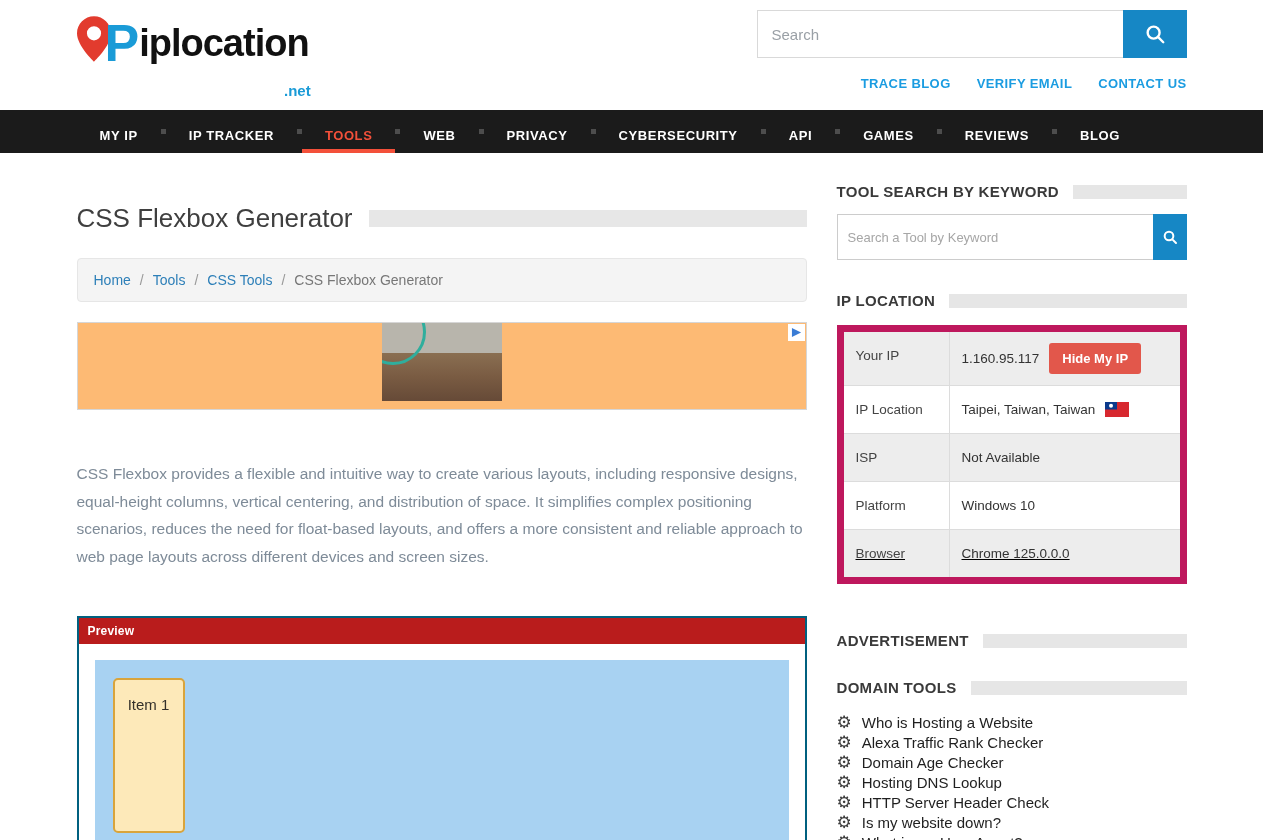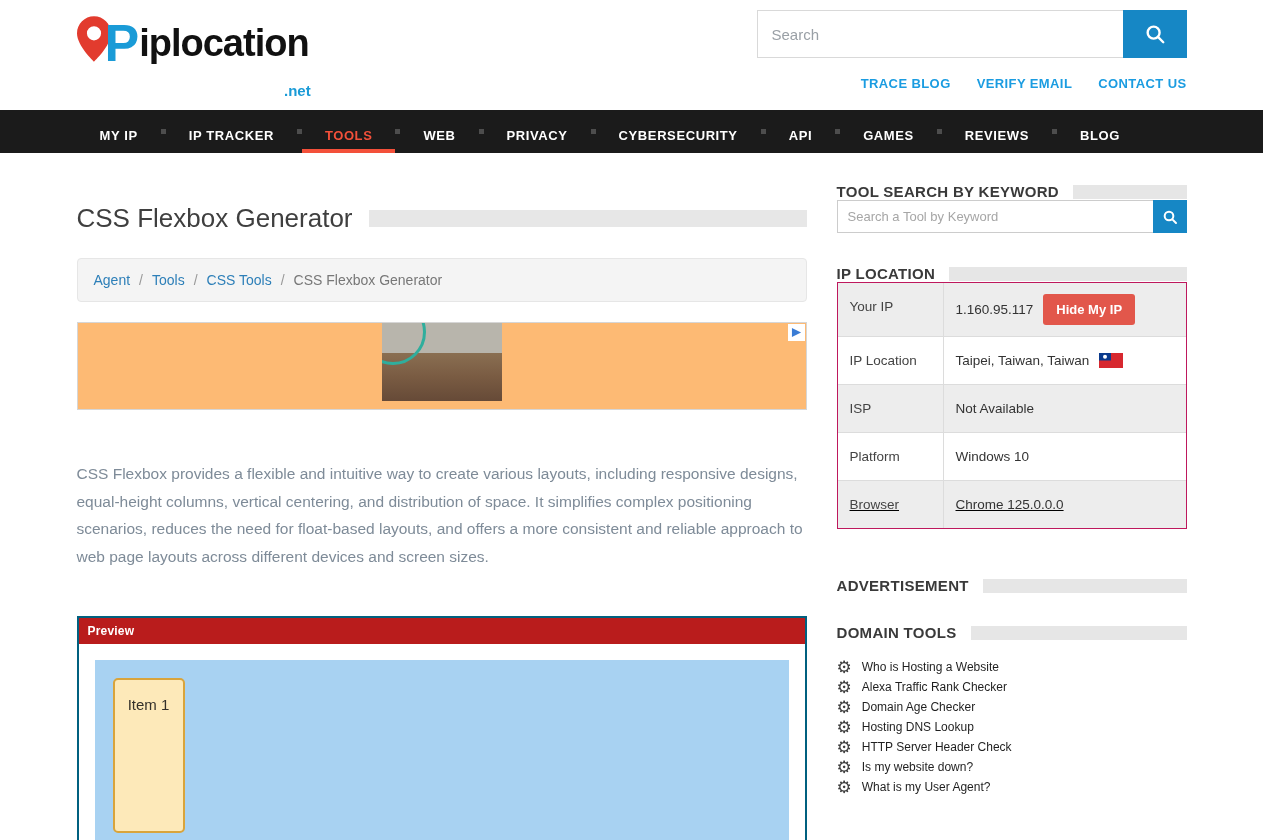--- a/index.html
+++ b/index.html
@@ -75,44 +75,44 @@
   .preview-body { padding:16px; }
   .flex-container { background:#a8d2f2; height:196px; padding:18px; display:flex; }
   .flex-item { width:72px; height:155px; background:#fde9b9; border:2px solid #d9a43b;
     border-radius:5px; font-size:15px; color:#33302a; text-align:center; padding-top:16px; }
 
   
   .side-heading { display:flex; align-items:center; margin-bottom:0; }
   .side-heading span { font-size:15px; font-weight:bold; color:#3a3a3a; letter-spacing:.3px; white-space:nowrap; }
   .side-bar-fill { flex:1; height:14px; background:#e6e6e6; margin-left:14px; }
 
-  .tool-search-form { display:flex; height:33px; margin-top:0; }
+  .tool-search-form { display:flex; height:46px; margin-top:14px; }
   .tool-search-input { flex:1; border:1px solid #ccc; border-right:none; padding:0 10px;
     font-size:13px; color:#333; outline:none; }
   .tool-search-input::placeholder { color:#a6a6a6; }
   .tool-search-btn { width:34px; background:#1687c5; border:none; cursor:pointer;
     display:flex; align-items:center; justify-content:center; }
 
   .heading-ip { margin-top:32px; }
-  .ip-table { border:1px solid #be185d; font-size:13.5px; }
+  .ip-table { margin-top:16px; border:7px solid #be185d; font-size:13.5px; }
   .ip-row { display:flex; align-items:stretch; border-bottom:1px solid #dcdcdc; background:#fff; }
   .ip-row:last-child { border-bottom:none;text-decoration:underline; }
   .ip-row.shade { background:#ededed; }
   .ip-label { width:106px; padding:16px 12px; border-right:1px solid #dcdcdc; color:#444; }
   .ip-value { flex:1; padding:11px 12px; color:#333; display:flex; align-items:center; gap:10px; }
   .hide-ip-btn { background:#e2574b; color:#fff; border:none; border-radius:3px;
     font-size:13px; font-weight:bold; padding:8px 13px; cursor:pointer; }
   .flag { width:24px; height:15px; display:inline-block; }
 
   .heading-adv { margin-top:48px; }
   .heading-domain { margin-top:30px; }
   .domain-list { margin-top:16px; list-style:none; }
   .domain-list li { display:flex; align-items:center; gap:10px; padding:1.5px 0; }
   .gear { font-family:"DejaVu Sans",sans-serif; font-size:17px; color:#3c3c3c; line-height:1; }
-  .domain-list a { color:#1f1f1f; font-size:12px; }
+  .domain-list a { color:#1f1f1f; font-size:15px; }
 </style>
 </head>
 <body>
 
 <header class="site-header">
   <div class="container header-inner">
     <a class="logo">
       <svg class="logo-pin" viewBox="0 0 24 32">
         <path d="M12 0C5.4 0 0 5.4 0 12c0 9 12 20 12 20s12-11 12-20C24 5.4 18.6 0 12 0zm0 17a5 5 0 1 1 0-10 5 5 0 0 1 0 10z" fill="#e23b2e"></path>
       </svg>
@@ -165,21 +165,21 @@
 
 <div class="container main-wrap">
 
   <main class="content-left">
     <div class="page-title-row">
       <h1 class="page-title">CSS Flexbox Generator</h1>
       <div class="title-bar"></div>
     </div>
 
     <div class="breadcrumb">
-      <a>Agent</a>
+      <a>Home</a>
       <span class="crumb-sep">/</span>
       <a>Tools</a>
       <span class="crumb-sep">/</span>
       <a>CSS Tools</a>
       <span class="crumb-sep">/</span>
       <span class="crumb-current">CSS Flexbox Generator</span>
     </div>
 
     <div class="ad-banner">
       <div class="ad-photo"></div>

